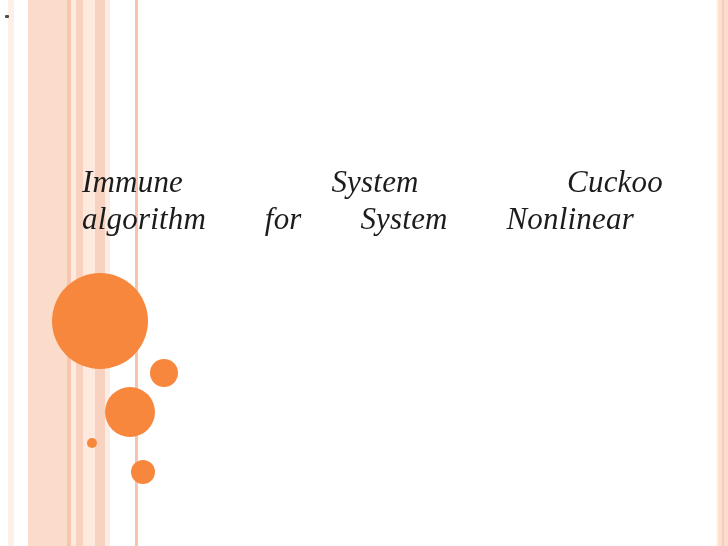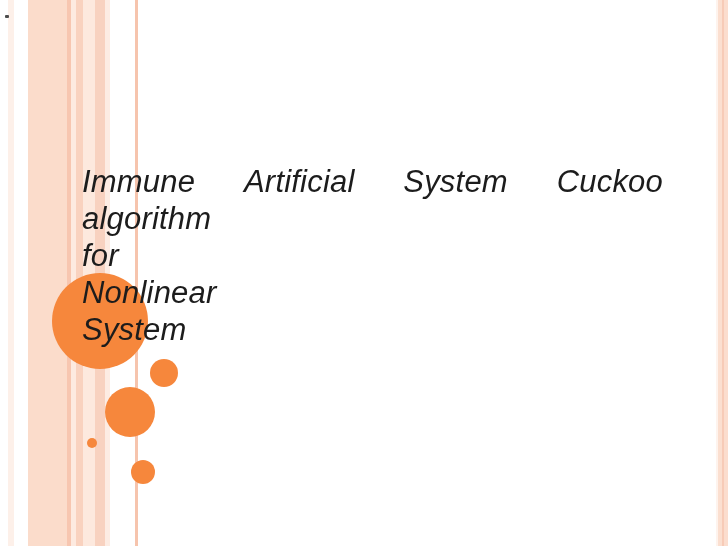--- a/index.html
+++ b/index.html
@@ -37,21 +37,21 @@
     font-size: 31px;
     line-height: 37px;
     letter-spacing: 0.2px;
   }
   .t-line {
     display: flex;
     justify-content: space-between;
     height: 37px;
     white-space: nowrap;
   }
-  .t-line[data-line="1"] { width: 552px; flex-direction: column; }
+  .t-line[data-line="1"] { width: 552px; }
 </style>
 </head>
 <body>
 
 <div class="slide">
 
   <div>
       <div class="stripe" style="left: 8px; width: 6px; background: rgb(253, 240, 233);"></div>
       <div class="stripe" style="left: 28px; width: 39px; background: rgb(251, 220, 203);"></div>
       <div class="stripe" style="left: 67px; width: 4px; background: rgb(247, 198, 176);"></div>
@@ -70,28 +70,27 @@
   <div class="stray-dot" style="background: rgb(77, 77, 77);"></div>
 
   <div>
       <div class="circle" style="left: 52px; top: 273px; width: 96px; height: 96px; background: rgb(246, 135, 60);"></div>
       <div class="circle" style="left: 150px; top: 359px; width: 28px; height: 28px; background: rgb(246, 135, 60);"></div>
       <div class="circle" style="left: 105px; top: 387px; width: 50px; height: 50px; background: rgb(246, 135, 60);"></div>
       <div class="circle" style="left: 87px; top: 438px; width: 10px; height: 10px; background: rgb(246, 135, 60);"></div>
       <div class="circle" style="left: 131px; top: 460px; width: 24px; height: 24px; background: rgb(246, 135, 60);"></div>
     </div>
 
-  <div class="title-block" style="color: rgb(28, 28, 28);">
+  <div class="title-block" style="color: rgb(28, 28, 28); font-family: Liberation Serif, serif;">
     <div class="t-line" data-line="0">
         <span>Immune</span>
-        <span>Artificial</span>
         <span>System</span>
         <span>Cuckoo</span>
       </div>
     <div class="t-line" data-line="1">
         <span>algorithm</span>
         <span>for</span>
+        <span>System</span>
         <span>Nonlinear</span>
-        <span>System</span>
       </div>
   </div>
 
 </div>
 
 </body></html>

